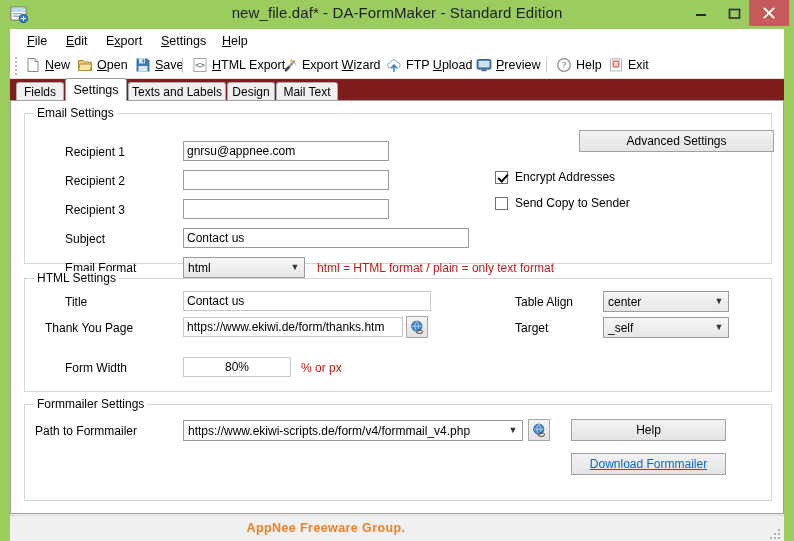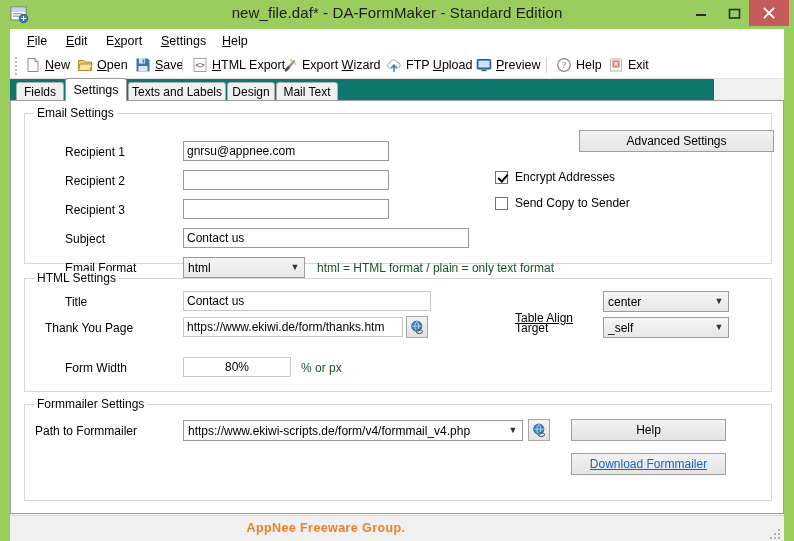--- a/index.html
+++ b/index.html
@@ -135,22 +135,22 @@
     display: block;
     width: 2px; height: 2px;
     background: #B8B8B8;
     margin-bottom: 2px;
   }
 
   
   #tab-strip {
     position: absolute;
     left: 0; top: 50px;
-    width: 704px; height: 22px;
-    background: #0f766e;
+    width: 774px; height: 22px;
+    background: #7f1d1d;
   }
   .tab {
     position: absolute;
     bottom: 0;
     height: 19px;
     background: #F0F0F0;
     border: 1px solid #ACACAC;
     border-bottom: none;
     border-radius: 3px 3px 0 0;
     font-size: 12px;
@@ -299,21 +299,21 @@
     left: 4px; top: 0px;
     width: 4px; height: 8px;
     border: solid #000;
     border-width: 0 2px 2px 0;
     transform: rotate(42deg);
   }
 
   .hint {
     position: absolute;
     font-size: 12px;
-    color: #14532d;
+    color: #b91c1c;
     white-space: nowrap;
   }
 
   
   #status-bar {
     position: absolute;
     left: 0; top: 486px;
     width: 774px; height: 26px;
     background: #F0F0F0;
     border-top: 1px solid #DADADA;
@@ -557,21 +557,21 @@
             <circle cx="7.2" cy="6.6" r="5.4" fill="#3E86C8" stroke="#1E5E9E" stroke-width="1"></circle>
             <path d="M1.9 6.6 h10.6 M7.2 1.2 a8 8 0 0 1 0 10.8 M7.2 1.2 a8 8 0 0 0 0 10.8" stroke="#CFE4F7" stroke-width=".8" fill="none"></path>
             <ellipse cx="10" cy="12.4" rx="3.4" ry="2" fill="none" stroke="#3C3C3C" stroke-width="1"></ellipse>
           </svg>
         </div>
 
         <span class="lbl right" style="left:40px; top:82px; width:120px;">Form Width</span>
         <input class="tbox flat" style="left: 158px; top: 78px; width: 108px; text-align: center;" type="text" value="80%">
         <span class="hint" style="left:276px; top:82px;">% or px</span>
 
-        <span class="lbl" style="left:490px; top:32px;text-decoration:underline;">Table Align</span>
+        <span class="lbl" style="left:490px; top:16px;">Table Align</span>
         <div class="combo" style="left:578px; top:12px; width:126px;">
           <span class="combo-text">center</span>
           <span class="caret">▼</span>
         </div>
 
         <span class="lbl" style="left:490px; top:42px;">Target</span>
         <div class="combo" style="left:578px; top:38px; width:126px;">
           <span class="combo-text">_self</span>
           <span class="caret">▼</span>
         </div>

